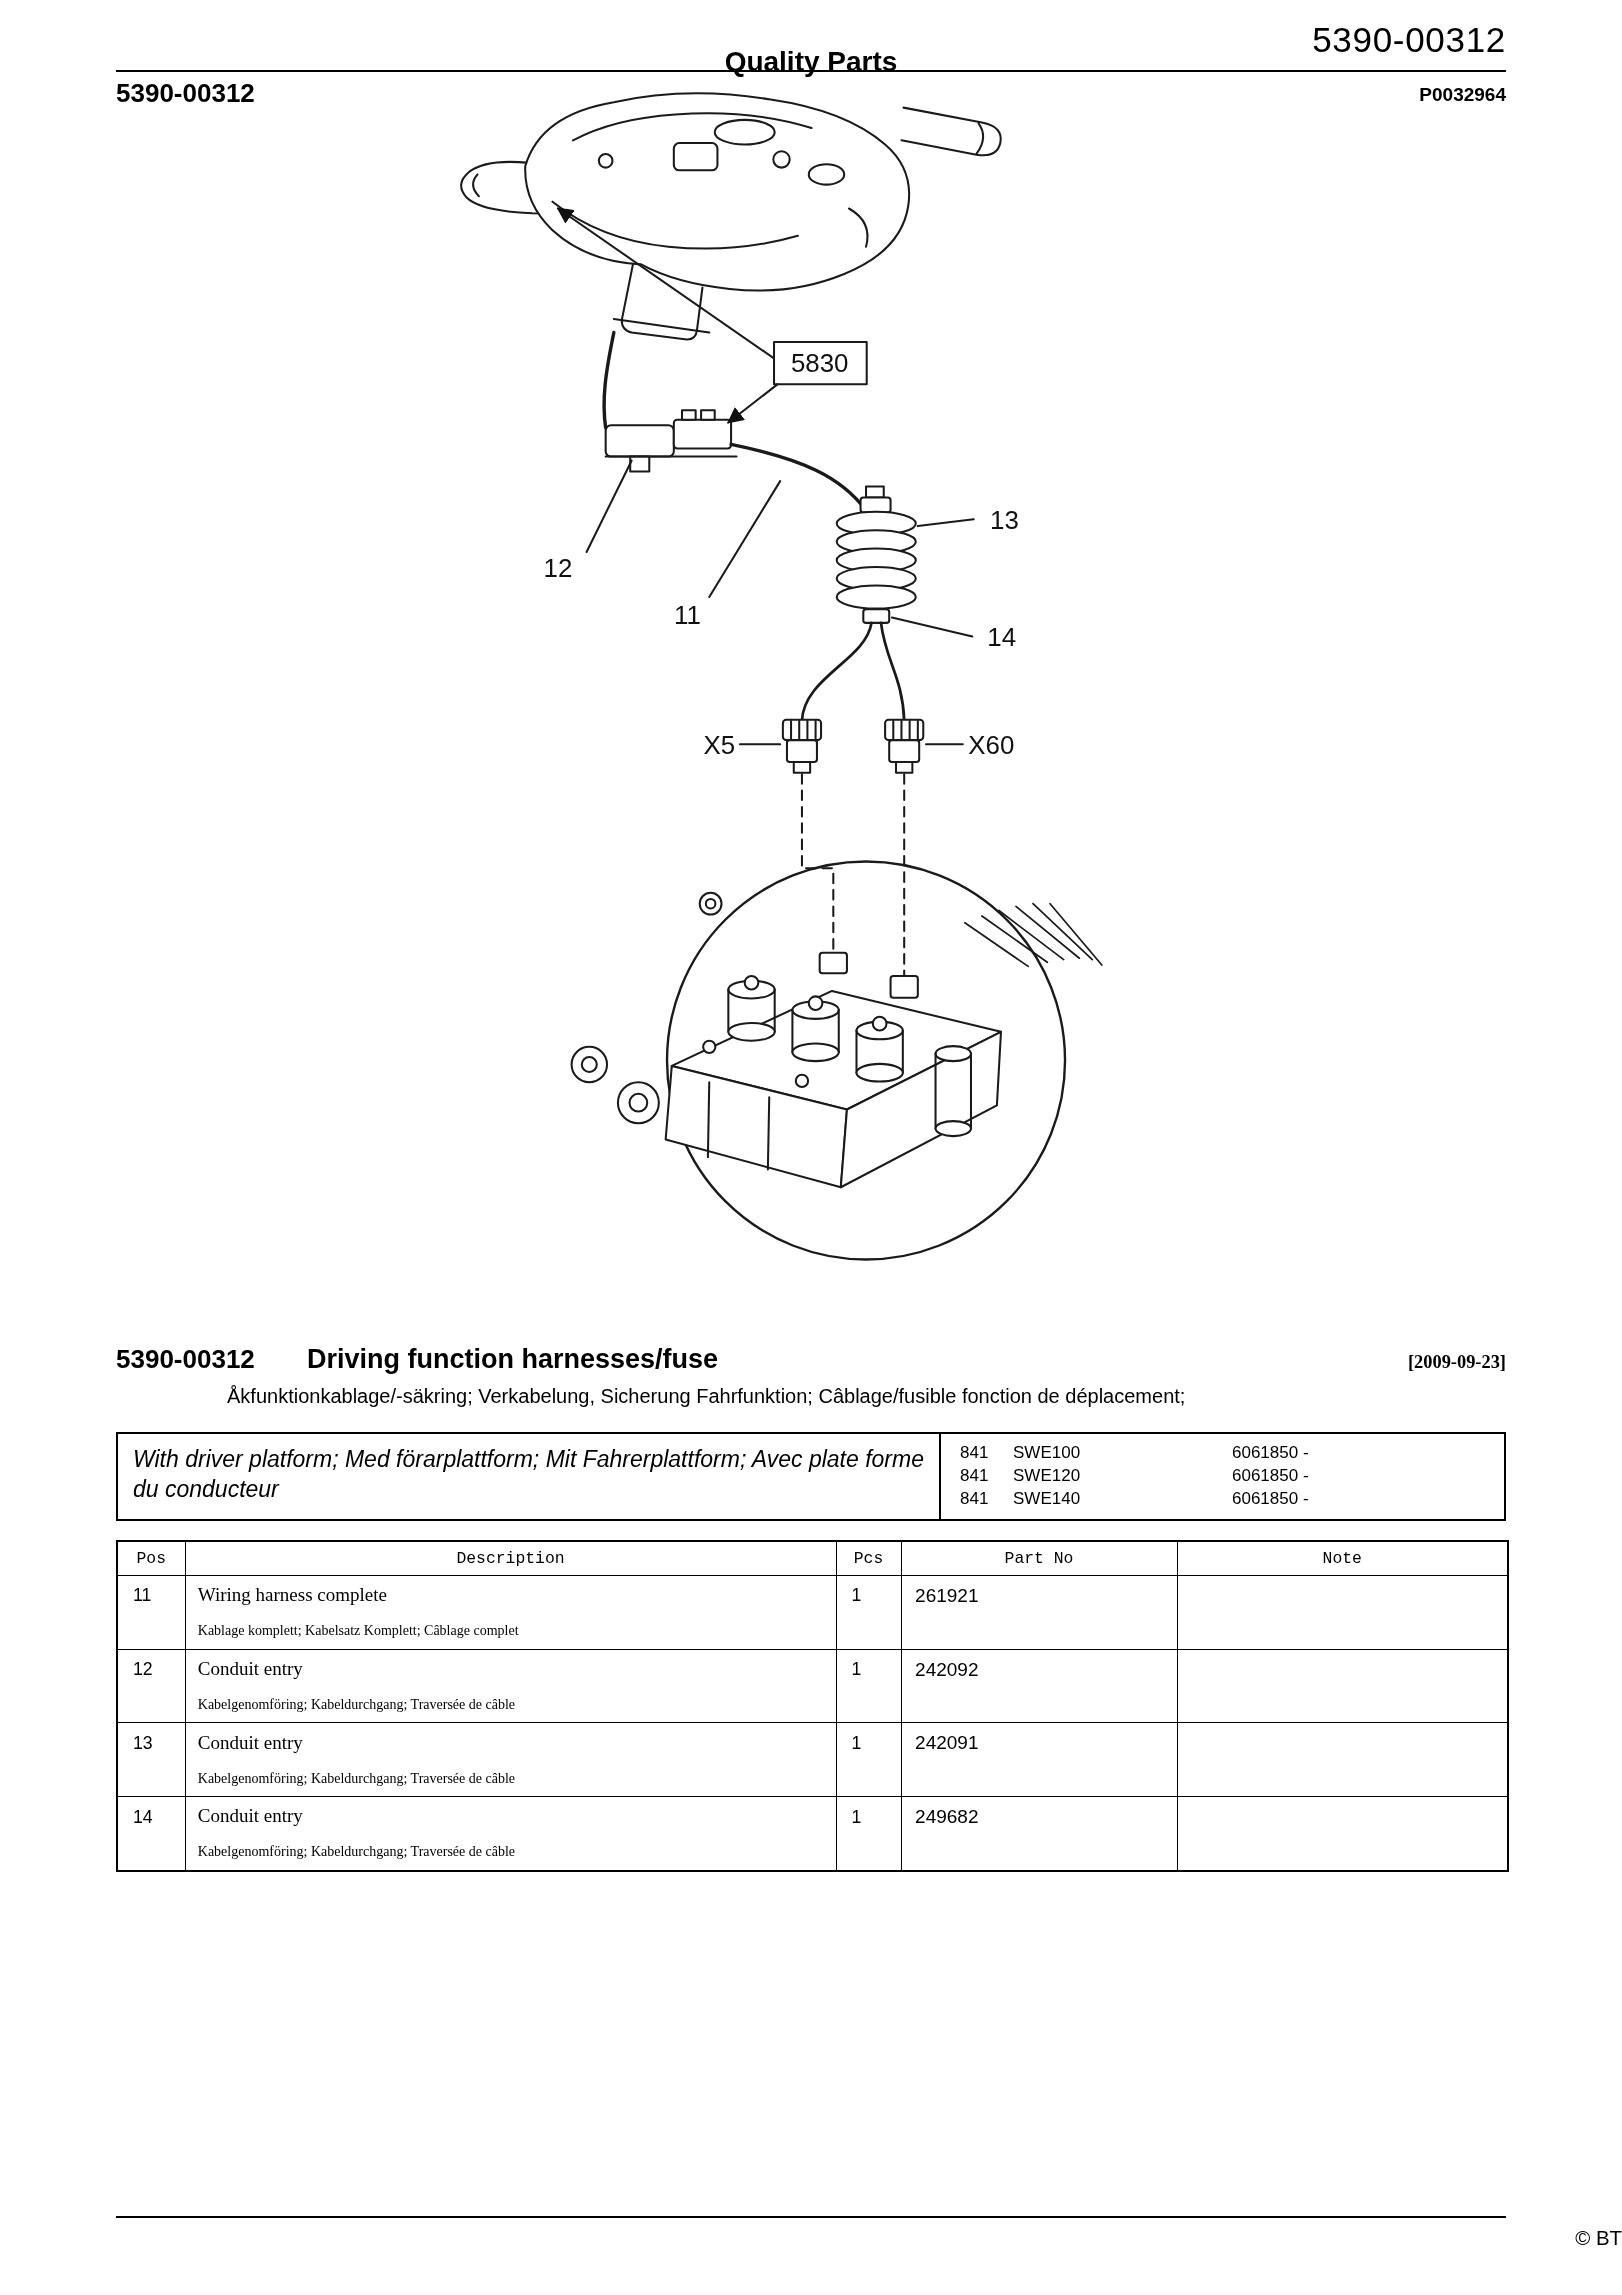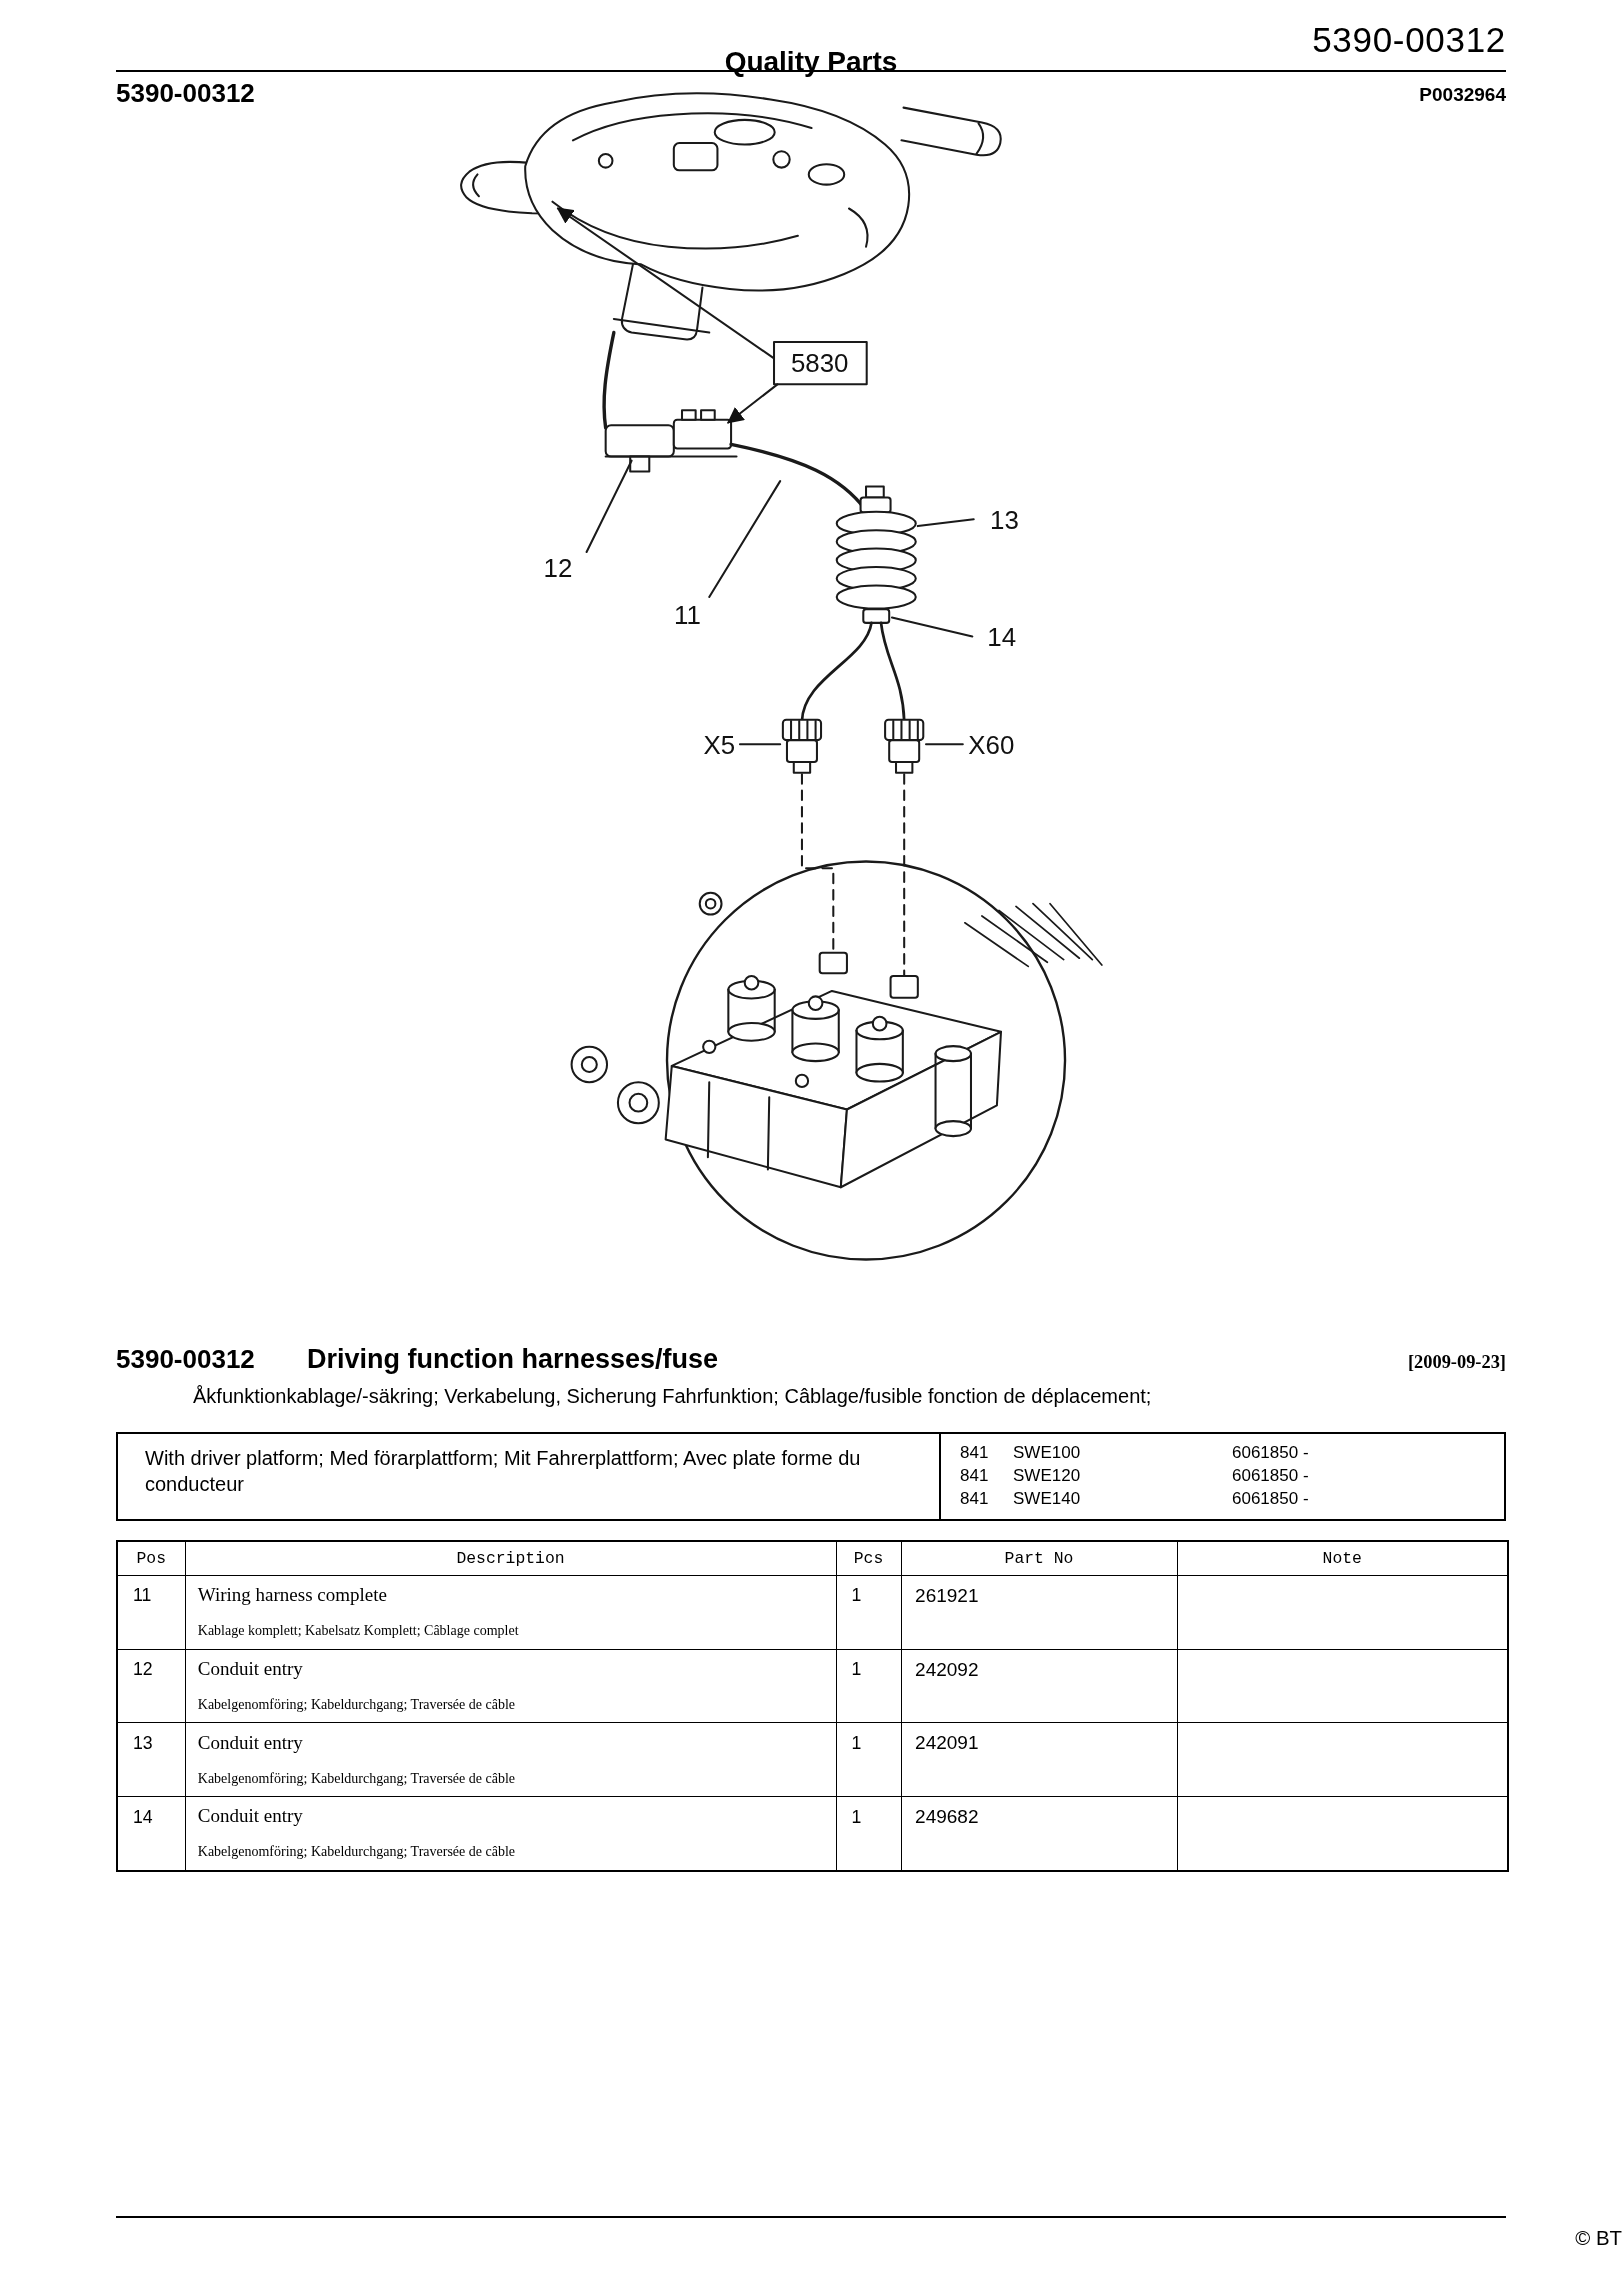--- a/index.html
+++ b/index.html
@@ -19,24 +19,24 @@
   
   .diagram { position: absolute; top: 79px; left: 232px; width: 1159px; height: 1227px; text-decoration: underline; }
   svg text { font-family: "Liberation Sans", sans-serif; }
 
   
   .content { position: absolute; top: 1344px; left: 116px; width: 1390px; }
   .section-head { display: flex; align-items: baseline; }
   .sh-num { width: 191px; font-size: 26px; font-weight: bold; flex: none; }
   .sh-title { flex: 1; font-size: 27px; font-weight: bold; }
   .sh-date { font-size: 18.4px; font-weight: bold; font-family: Liberation Serif, serif; }
-  .sh-sub { margin-left: 77px; margin-top: 8.2px; max-width: 1077px; font-size: 20px; line-height: 1.3; }
+  .sh-sub { margin-left: 111px; margin-top: 8.2px; max-width: 1077px; font-size: 20px; line-height: 1.3; }
 
   .app-box { margin-top: 23px; border: 2px solid #000; display: flex; }
-  .app-left { flex: 1; padding: 11px 27px; font-size: 20px; line-height: 1.3; }
+  .app-left { flex: 1; padding: 11px 15px; font-style: italic; font-size: 23px; line-height: 1.3; }
   .app-right { width: 565px; border-left: 2px solid #000; padding: 8.2px 6.8px 8.2px 19px;
                display: flex; flex-direction: column; justify-content: center; font-size: 17px; }
   .app-row { display: grid; grid-template-columns: 53px 219px 1fr; line-height: 1.35; }
 
   table.parts { margin-top: 19px; width: 100%; border-collapse: collapse; border: 2px solid #000; table-layout: fixed; }
   table.parts th, table.parts td { border: 1.4px solid #000; vertical-align: top; }
   table.parts th { font-weight: 400; font-size: 16.4px; padding: 6.8px 4.1px; text-align: center; font-family: Liberation Mono, monospace; }
   td.c-pos  { font-size: 17.7px; padding: 9.5px 5.5px 9.5px 15px; }
   td.c-desc { padding: 8.2px 12.3px 9.5px 12.3px; font-family: Liberation Serif, serif; }
   .desc-main { font-size: 19px; }

